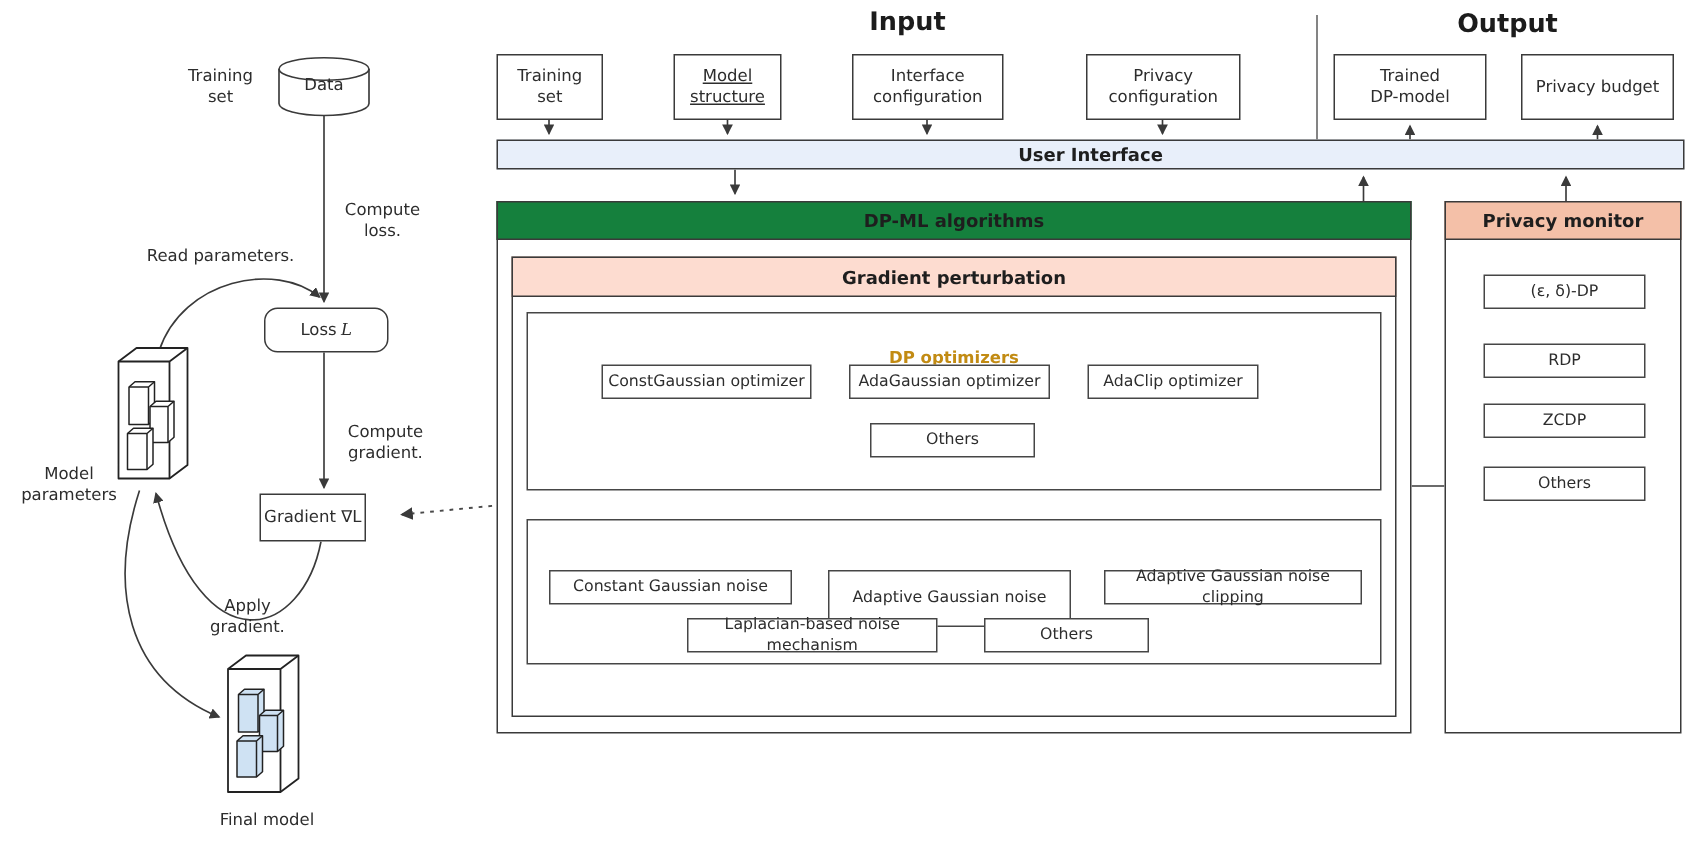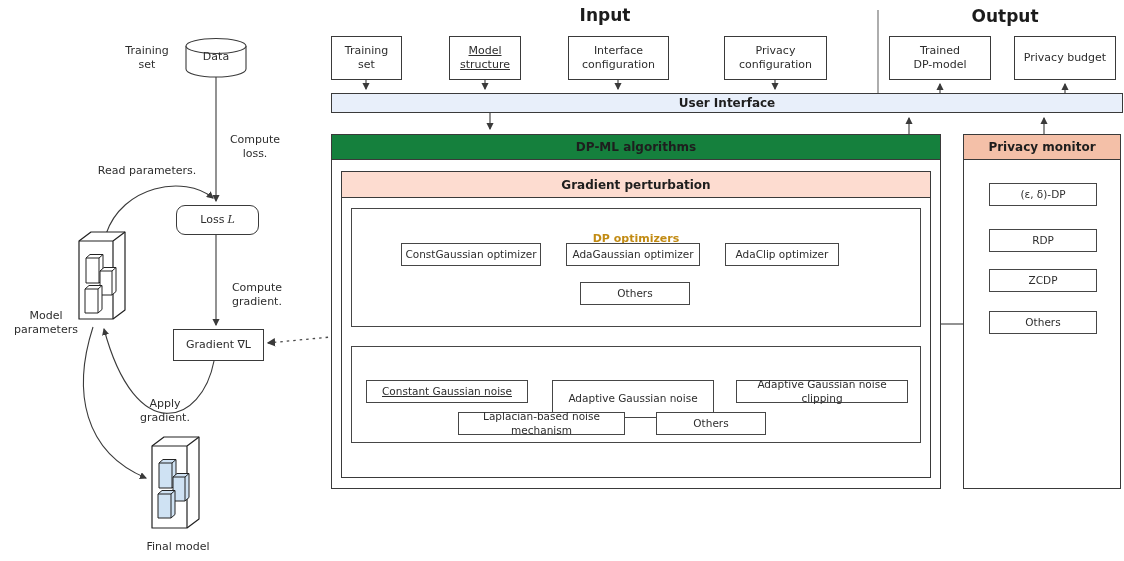--- a/index.html
+++ b/index.html
@@ -106,21 +106,21 @@
   <div class="abs lbl" style="left:228px;top:133px;width:54px;">Compute loss.</div>
   <div class="abs lbl nowrap" style="left:92px;top:164px;width:110px;">Read parameters.</div>
 
   <div class="abs box" style="left:176px;top:205px;width:83px;height:30px;border-radius:9px;">
     <span>Loss</span>
     <span class="loss-sym">L</span>
   </div>
 
   <div class="abs lbl" style="left:228px;top:281px;width:58px;">Compute gradient.</div>
 
-  <div class="abs box" style="left:173px;top:329px;width:91px;height:32px;">Gradient ∇L</div>
+  <div class="abs box" style="left:173px;top:329px;width:71px;height:32px;">Gradient ∇L</div>
 
   <div class="abs lbl" style="left:11px;top:309px;width:70px;">Model parameters</div>
   <div class="abs lbl" style="left:136px;top:397px;width:58px;">Apply gradient.</div>
   <div class="abs lbl nowrap" style="left:143px;top:540px;width:70px;">Final model</div>
 
   <div class="abs sec-title" style="left:540px;top:5px;width:130px;">Input</div>
   <div class="abs sec-title" style="left:940px;top:6px;width:130px;">Output</div>
 
   <div class="abs box" style="left:331px;top:36px;width:71px;height:44px;">
     <span style="max-width:52px;">Training set</span>
@@ -156,21 +156,21 @@
   </div>
 
   <div class="abs panel" style="left:351px;top:208px;width:570px;height:119px;border-color:#464646;"></div>
   <div class="abs gold" style="left:351px;top:232px;width:570px;color:#c28b13;text-align:center;">DP optimizers</div>
   <div class="abs box item" style="left:401px;top:243px;width:140px;height:23px;">ConstGaussian optimizer</div>
   <div class="abs box item" style="left:566px;top:243px;width:134px;height:23px;">AdaGaussian optimizer</div>
   <div class="abs box item" style="left:725px;top:243px;width:114px;height:23px;">AdaClip optimizer</div>
   <div class="abs box item" style="left:580px;top:282px;width:110px;height:23px;">Others</div>
 
   <div class="abs panel" style="left:351px;top:346px;width:570px;height:97px;border-color:#464646;"></div>
-  <div class="abs box item" style="left:366px;top:380px;width:162px;height:23px;text-decoration:underline;">Constant Gaussian noise</div>
+  <div class="abs box item" style="left:366px;top:380px;width:162px;height:23px;">Constant Gaussian noise</div>
   <div class="abs box item" style="left:552px;top:380px;width:162px;height:38px;">Adaptive Gaussian noise</div>
   <div class="abs box item" style="left:736px;top:380px;width:172px;height:23px;">Adaptive Gaussian noise clipping</div>
   <div class="abs box item" style="left:458px;top:412px;width:167px;height:23px;">Laplacian-based noise mechanism</div>
   <div class="abs box item" style="left:656px;top:412px;width:110px;height:23px;">Others</div>
 
   <div class="abs panel" style="left:963px;top:134px;width:158px;height:355px;"></div>
   <div class="abs hdr" style="left:963px;top:134px;width:158px;height:26px;background:#f4c0a8;justify-content:center;">
     <span>Privacy monitor</span>
   </div>
   <div class="abs box item" style="left:989px;top:183px;width:108px;height:23px;">(ε, δ)-DP</div>

